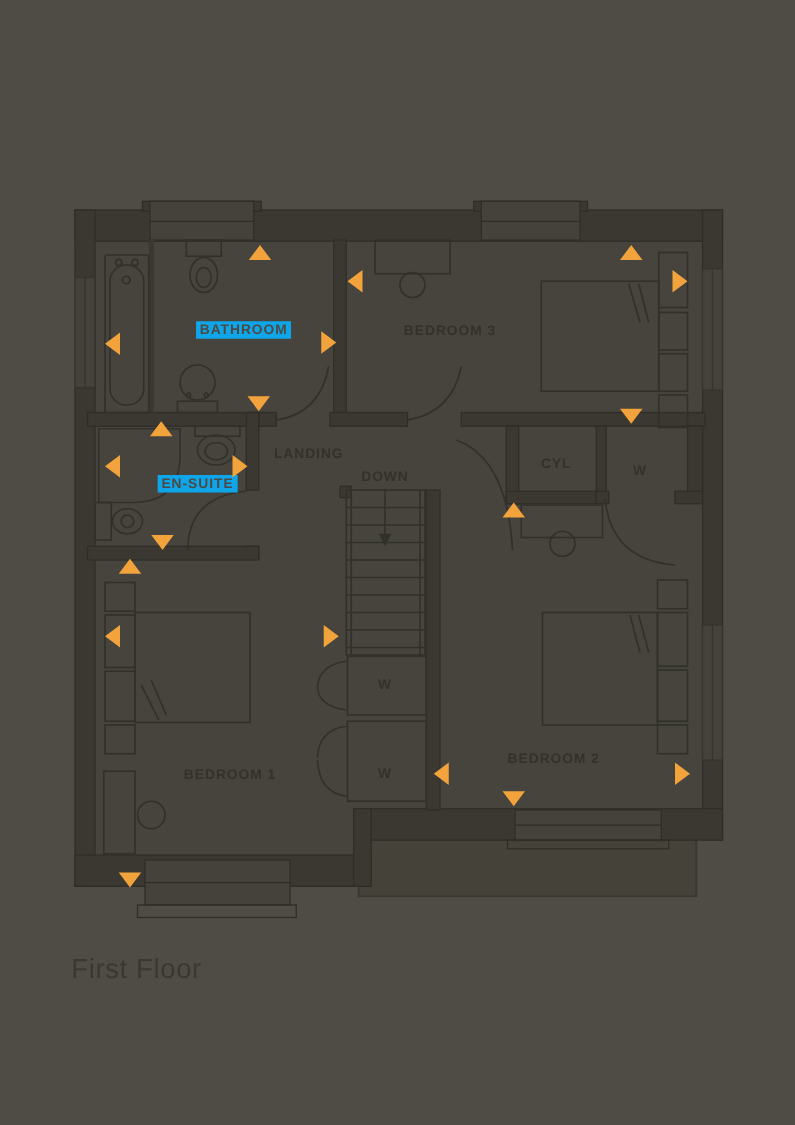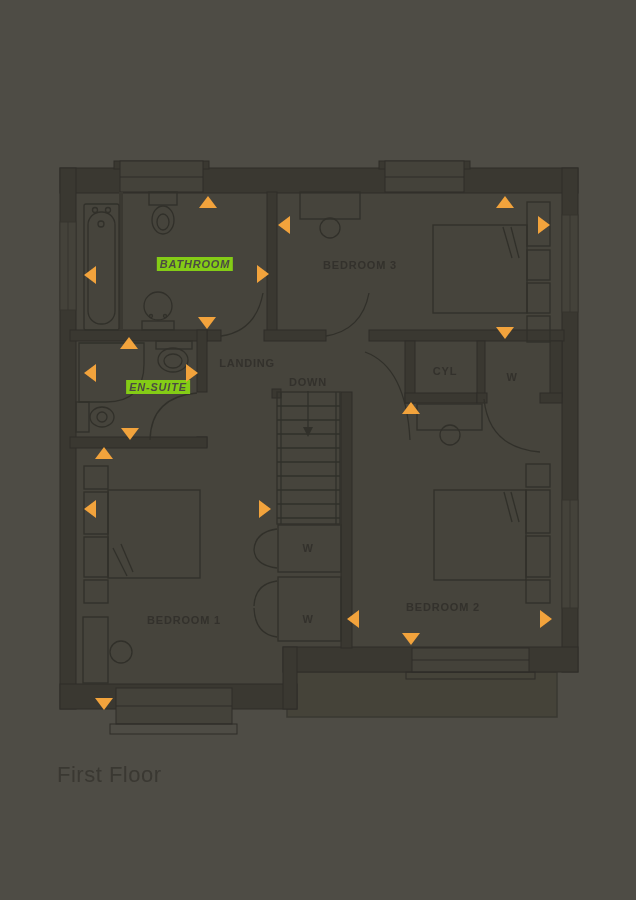--- a/index.html
+++ b/index.html
@@ -12,21 +12,21 @@
   .canvas{position:absolute;left:0;top:0;width:636px;height:900px;}
   svg{position:absolute;left:0;top:0;}
   .layer{position:absolute;left:0;top:0;width:636px;height:900px;pointer-events:none;}
   .room-label{
     position:absolute;
     transform:translate(-50%,-50%);
     font-size:11px;font-weight:bold;letter-spacing:0.8px;
     color:#33312c;white-space:nowrap;pointer-events:none;
   }
   .room-label.hl{
-    background:#84cc16;color:#4c4a43;padding:1px 3px;font-style:italic;
+    background:#0ea5e9;color:#4c4a43;padding:1px 3px;
   }
   .floor-title{
     position:absolute;left:57px;top:762px;
     font-size:22px;color:#3a3832;letter-spacing:0.5px;
   }
   .hotspot{
     position:absolute;width:0;height:0;pointer-events:auto;cursor:pointer;
   }
   .hotspot.up{
     border-left:9px solid transparent;border-right:9px solid transparent;

